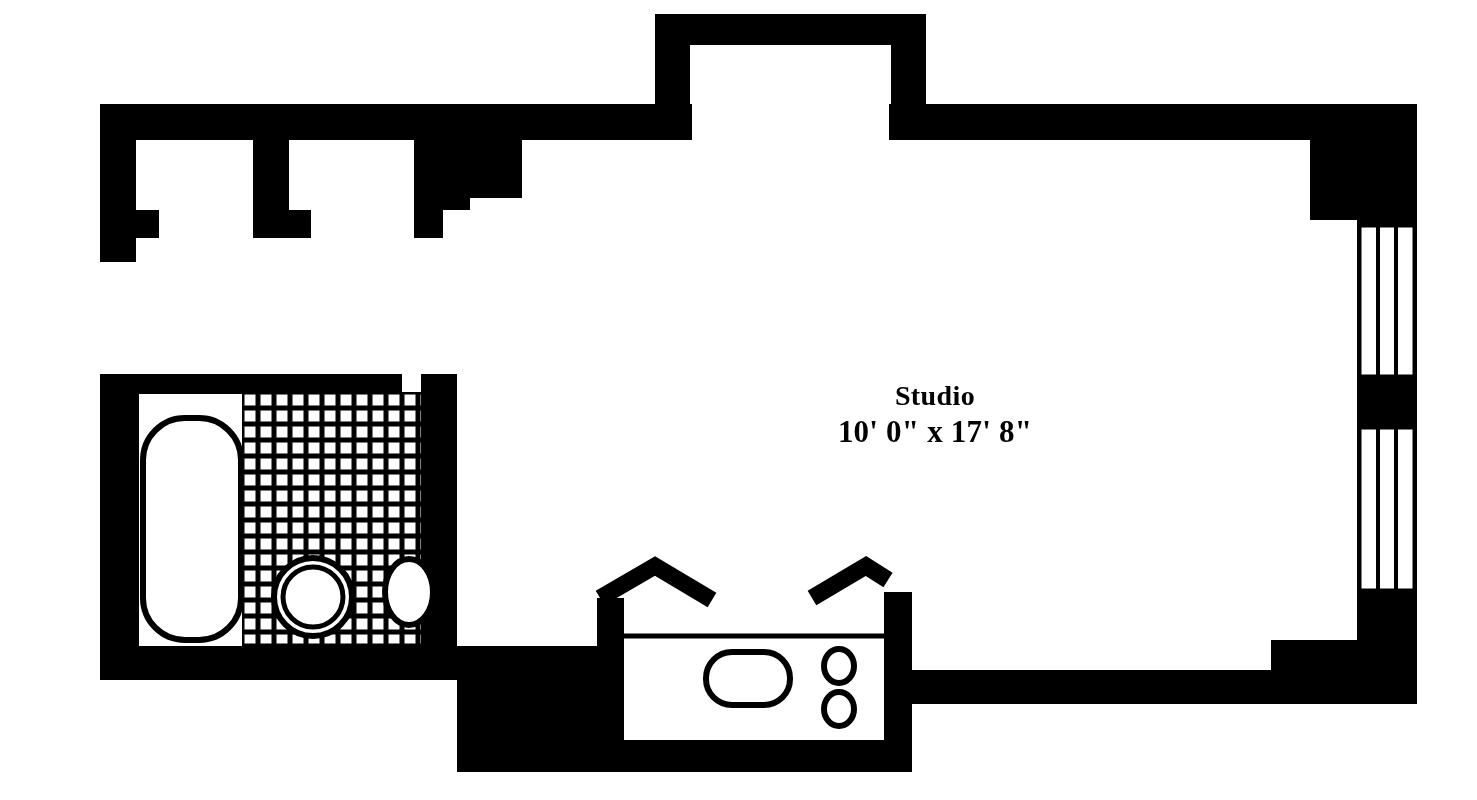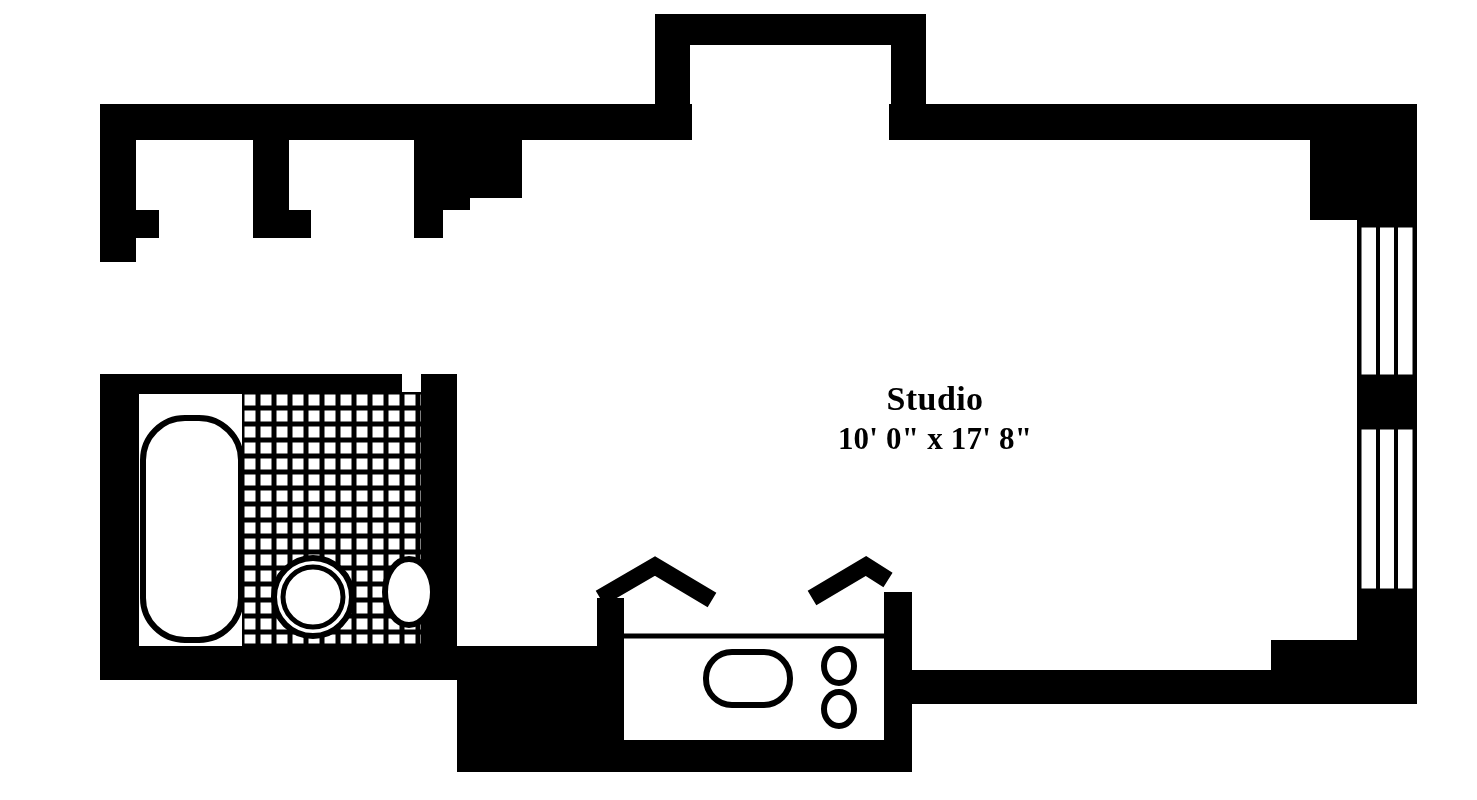--- a/index.html
+++ b/index.html
@@ -28,21 +28,21 @@
     display: block;
   }
   .room-label-group {
     position: absolute;
     text-align: center;
     color: #000000;
     line-height: 1.12;
     user-select: none;
   }
   .room-name {
-    font-size: 34px;
+    font-size: 28px;
     font-weight: bold;
     letter-spacing: 0.4px;
     display: block;
   }
   .room-dims {
     font-size: 31px;
     font-weight: bold;
     letter-spacing: 0.2px;
     display: block;
     margin-top: 4px;

